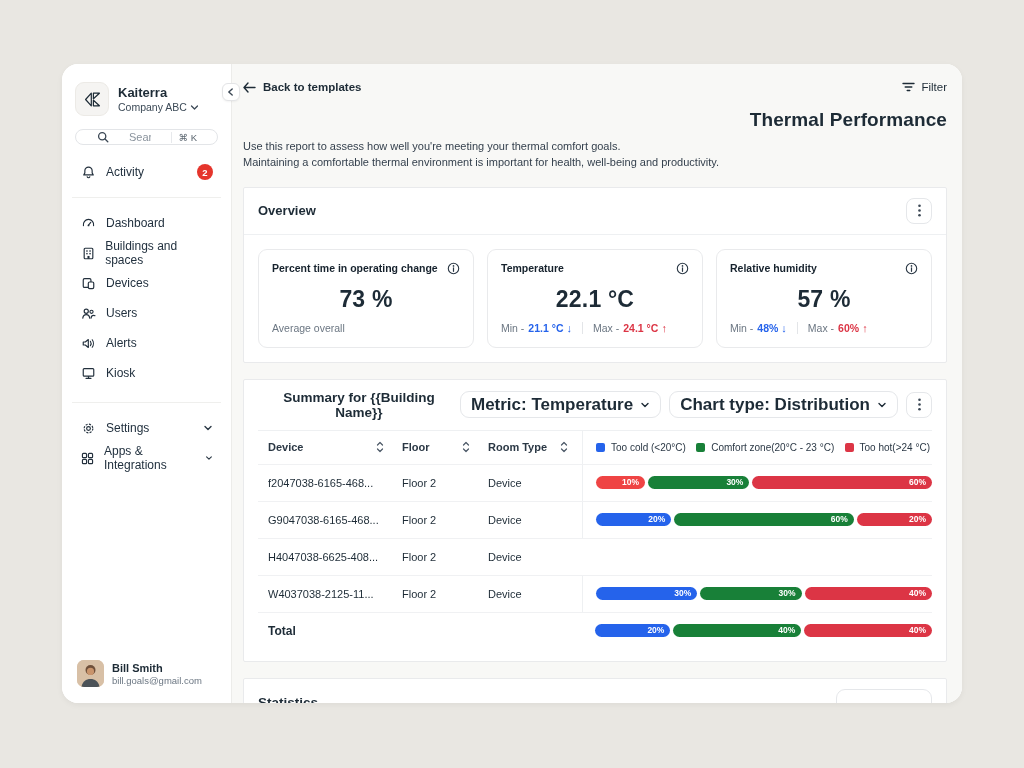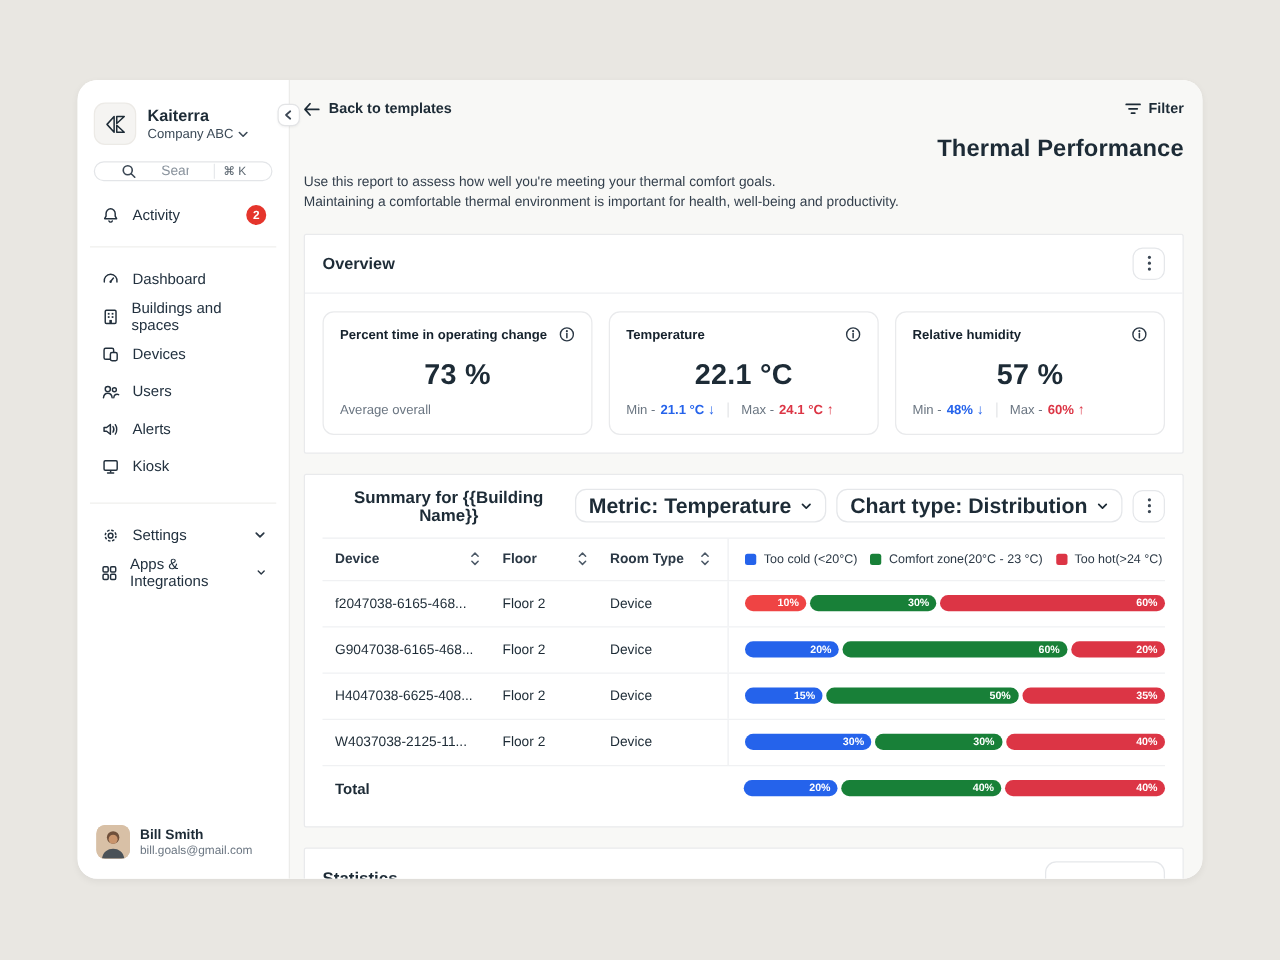--- a/index.html
+++ b/index.html
@@ -66,21 +66,21 @@
     display:flex; align-items:center; justify-content:center; color:#3b4754; cursor:pointer;
     box-shadow:0 1px 2px rgba(0,0,0,.05);
   }
   
   .content {
     flex:1; background:#f8f8f6; overflow:hidden;
     padding:17px 15px 0 11px; position:relative;
   }
   .topbar { display:flex; align-items:center; justify-content:space-between; }
   .back-link { display:flex; align-items:center; gap:7px; font-size:11.5px; font-weight:bold; color:#1d2b36; cursor:pointer; }
-  .filter-btn { display:flex; align-items:center; gap:6px; font-size:11.5px; font-weight:bold; color:#1d2b36; cursor:pointer; }
+  .filter-btn { display:flex; align-items:center; gap:6px; font-size:11.5px; font-weight:normal; color:#1d2b36; cursor:pointer; }
   .page-title { margin-top:16px; font-size:19px; font-weight:bold; letter-spacing:.1px;text-align:right; }
   .page-desc { margin-top:8px; font-size:11px; color:#333f4c; line-height:1.45; }
   .card {
     margin-top:16px; background:#fff; border:1px solid #e9eaec; border-radius:2px;text-align:center;
   }
   .card-head {
     display:flex; align-items:center; justify-content:space-between;
     padding:10px 14px; min-height:45px;
   }
   .card-title { font-size:13px; font-weight:bold; }
@@ -536,27 +536,20 @@
         <div class="t-row">
           <div class="col-device">
               <span class="td">H4047038-6625-408...</span>
             </div>
           <div class="col-floor">
               <span class="td">Floor 2</span>
             </div>
           <div class="col-room">
               <span class="td">Device</span>
             </div>
-          <div class="col-chart">
-              <div class="dist-bar">
-                <span class="seg" style="flex-grow: 15; background-color: rgb(37, 99, 235);">15%</span>
-                <span class="seg" style="flex-grow: 50; background-color: rgb(24, 128, 56);">50%</span>
-                <span class="seg" style="flex-grow: 35; background-color: rgb(220, 53, 69);">35%</span>
-              </div>
-            </div>
         </div>
         <div class="t-row">
           <div class="col-device">
               <span class="td">W4037038-2125-11...</span>
             </div>
           <div class="col-floor">
               <span class="td">Floor 2</span>
             </div>
           <div class="col-room">
               <span class="td">Device</span>

